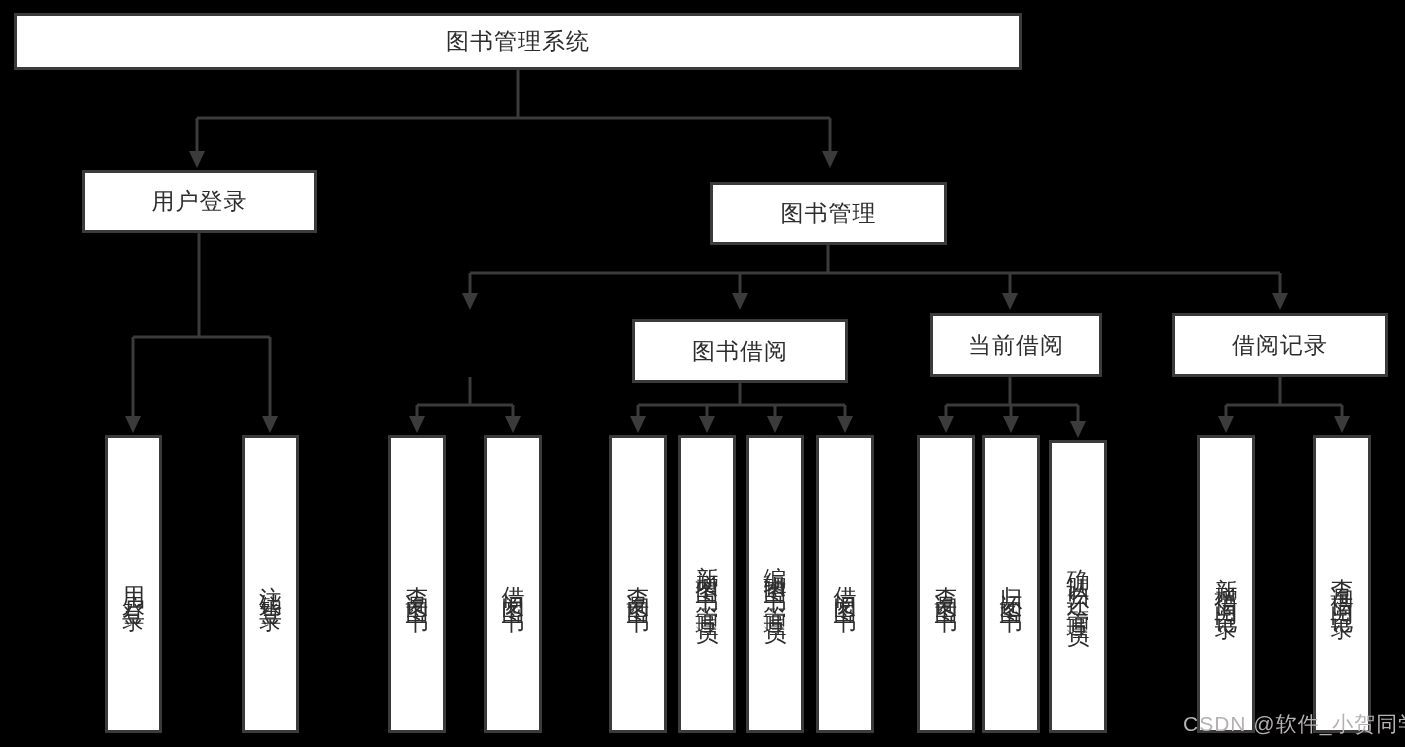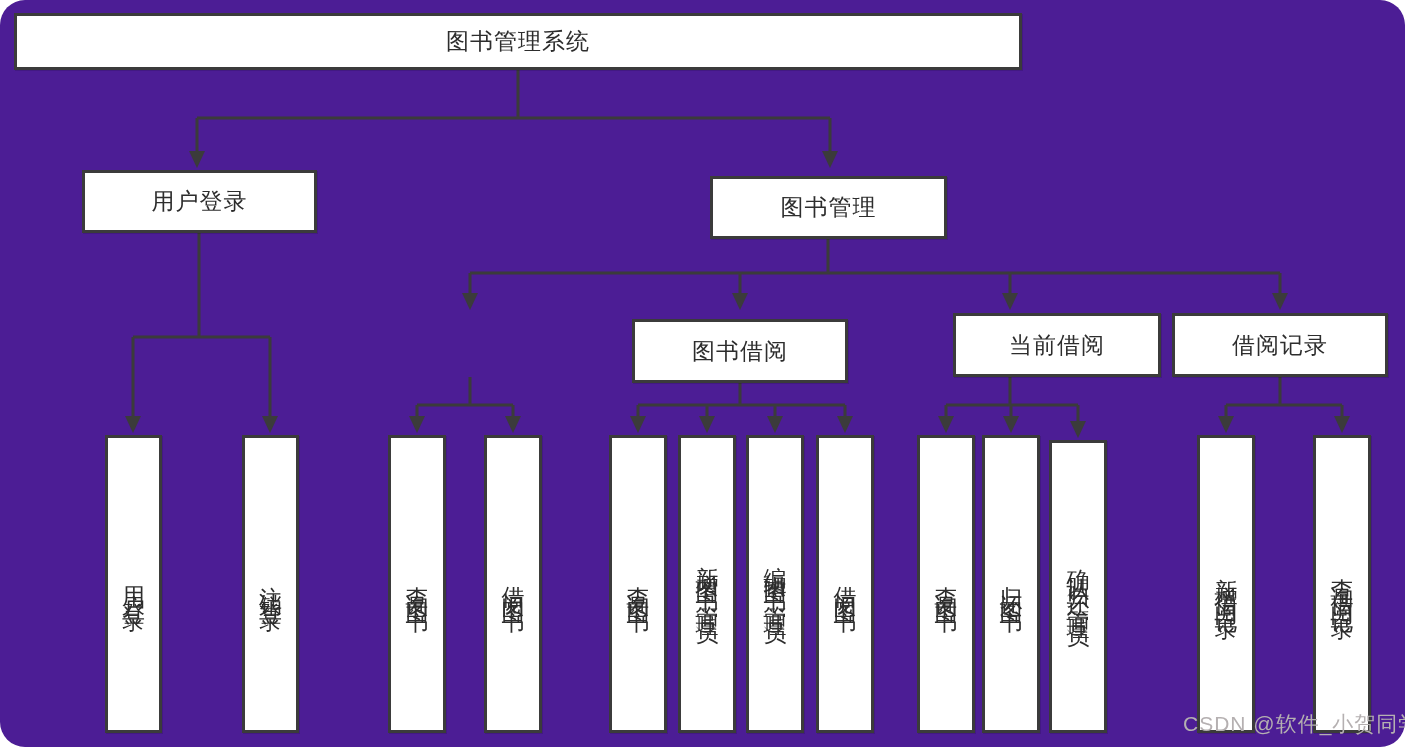--- a/index.html
+++ b/index.html
@@ -1,23 +1,22 @@
 <!DOCTYPE html>
 <html><head>
 <meta charset="utf-8">
 <style>
   html, body { margin: 0; padding: 0; background: #ffffff; }
   #canvas {
     position: relative;
     width: 1405px;
     height: 747px;
-    background: #4c1d95;
+    background: #000000;
     font-family: "Liberation Sans", sans-serif;
     overflow: hidden;
-    border-radius: 25px;
   }
   #connector-layer {
     position: absolute;
     left: 0; top: 0;
     width: 1405px; height: 747px;
   }
   .node {
     position: absolute;
     box-sizing: border-box;
     background: #ffffff;
@@ -86,28 +85,28 @@
     </g>
   </svg>
 
   <div class="node" style="left:14px; top:13px; width:1008px; height:57px;">
     <span class="lbl">图书管理系统</span>
   </div>
 
   <div class="node" style="left:82px; top:170px; width:235px; height:63px;">
     <span class="lbl">用户登录</span>
   </div>
-  <div class="node" style="left:710px; top:176px; width:237px; height:63px;">
+  <div class="node" style="left:710px; top:182px; width:237px; height:63px;">
     <span class="lbl">图书管理</span>
   </div>
 
   <div class="node" style="left:632px; top:319px; width:216px; height:64px;">
     <span class="lbl">图书借阅</span>
   </div>
-  <div class="node" style="left:953px; top:313px; width:208px; height:64px;">
+  <div class="node" style="left:930px; top:313px; width:172px; height:64px;">
     <span class="lbl">当前借阅</span>
   </div>
   <div class="node" style="left:1172px; top:313px; width:216px; height:64px;">
     <span class="lbl">借阅记录</span>
   </div>
 
   <div class="node leaf" style="left:105px; top:435px; width:57px; height:298px;">
     <span class="lbl">用户登录</span>
   </div>
   <div class="node leaf" style="left:242px; top:435px; width:57px; height:298px;">

